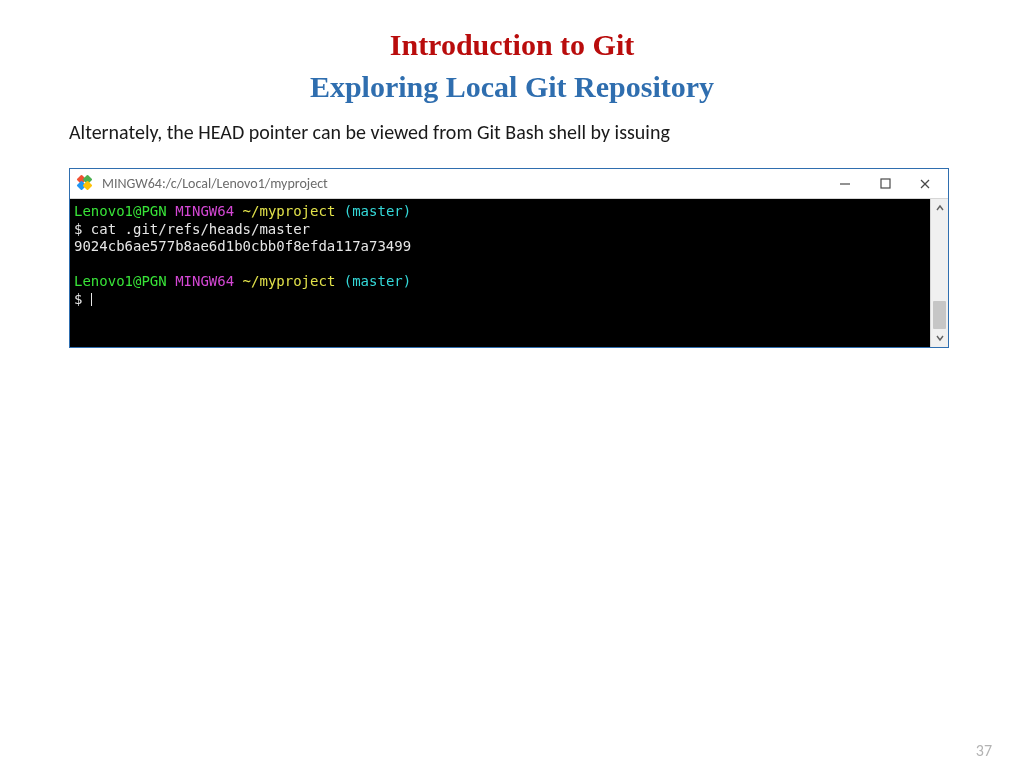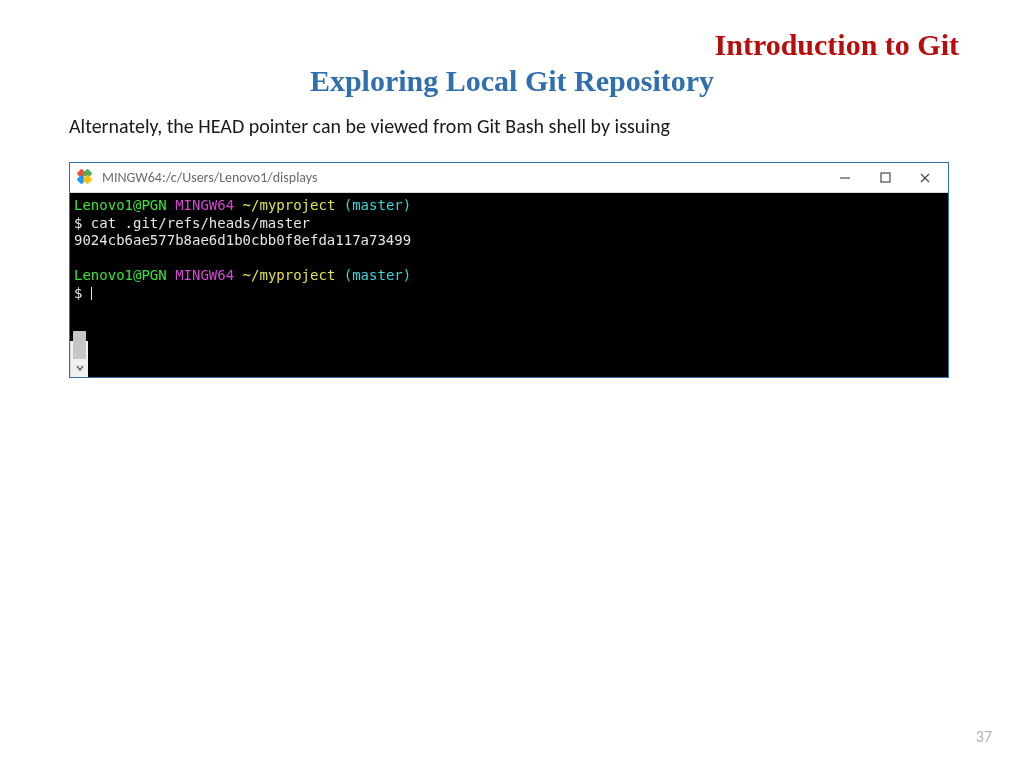--- a/index.html
+++ b/index.html
@@ -11,34 +11,34 @@
     position: relative;
     overflow: hidden;
   }
   .slide {
     width: 100%;
     height: 100%;
     padding: 20px 65px 0 65px;
     position: relative;
   }
   .title-main {
-    text-align: right;
+    text-align: center;
     font-size: 30px;
     font-weight: bold;
     color: #b90c0c;
     font-family: "Times New Roman", serif;
     margin-top: 8px;
   }
   .title-sub {
     text-align: center;
     font-size: 30px;
     font-weight: bold;
     color: #2f6eaf;
     font-family: "Times New Roman", serif;
-    margin-top: 2px;
+    margin-top: 8px;
   }
   .body-text {
     font-size: 20px;
     color: #1a1a1a;
     line-height: 2.2;
     margin-top: 6px;
     text-align: justify;
     padding-left: 4px;
     text-indent: 0;
   }
@@ -81,21 +81,20 @@
   }
   .titlebar .win-btn {
     width: 14px; height: 14px;
     display: flex; align-items: center; justify-content: center;
     color: #4a4a4a;
     cursor: pointer;
   }
   .term-body-wrap {
     display: flex;
     background: #000000;
-    flex-direction: column;
   }
   .term-body {
     flex: 1;
     background: #000000;
     font-family: "Lucida Console", Consolas, monospace;
     font-size: 14px;
     line-height: 1.25;
     padding: 4px 6px 4px 4px;
     min-height: 148px;
     white-space: pre;
@@ -122,21 +121,21 @@
     font-size: 10px; color: #606060;
     cursor: pointer;
   }
   .sb-track { flex: 1; width: 100%; position: relative; }
   .sb-thumb {
     position: absolute; bottom: 0; left: 2px; right: 2px;
     height: 28px; background: #c6c6c6; border-radius: 1px;
   }
   .page-number {
     position: absolute;
-    bottom: 22px;
+    bottom: 8px;
     right: 32px;
     font-size: 16px;
     color: #b3b3b3;
   }
   .cursor-block {
     display: inline-block;
     width: 1px; height: 13px;
     background: #e6e6e6;
     vertical-align: -2px;
   }
@@ -154,21 +153,21 @@
   </div>
 
   <div class="terminal-window">
     <div class="titlebar">
       <div class="win-icon">
         <span style="left:0;top:0;width:7px;height:7px;background:#f05133;transform:rotate(45deg);"></span>
         <span style="left:6px;top:0;width:7px;height:7px;background:#4caf50;transform:rotate(45deg);"></span>
         <span style="left:0;top:6px;width:7px;height:7px;background:#2196f3;transform:rotate(45deg);"></span>
         <span style="left:6px;top:6px;width:7px;height:7px;background:#ffc107;transform:rotate(45deg);"></span>
       </div>
-      <div class="win-title">MINGW64:/c/Users/Lenovo1/displays</div>
+      <div class="win-title">MINGW64:/c/Local/Lenovo1/myproject</div>
       <div class="win-controls">
         <div class="win-btn">
           <svg width="12" height="12" viewBox="0 0 12 12">
               <line x1="1" y1="6" x2="11" y2="6" stroke="#4a4a4a" stroke-width="1.2"></line>
             </svg>
         </div>
         <div class="win-btn">
           <svg width="11" height="11" viewBox="0 0 11 11">
               <rect x="1" y="1" width="9" height="9" fill="none" stroke="#4a4a4a" stroke-width="1.2"></rect>
             </svg>

